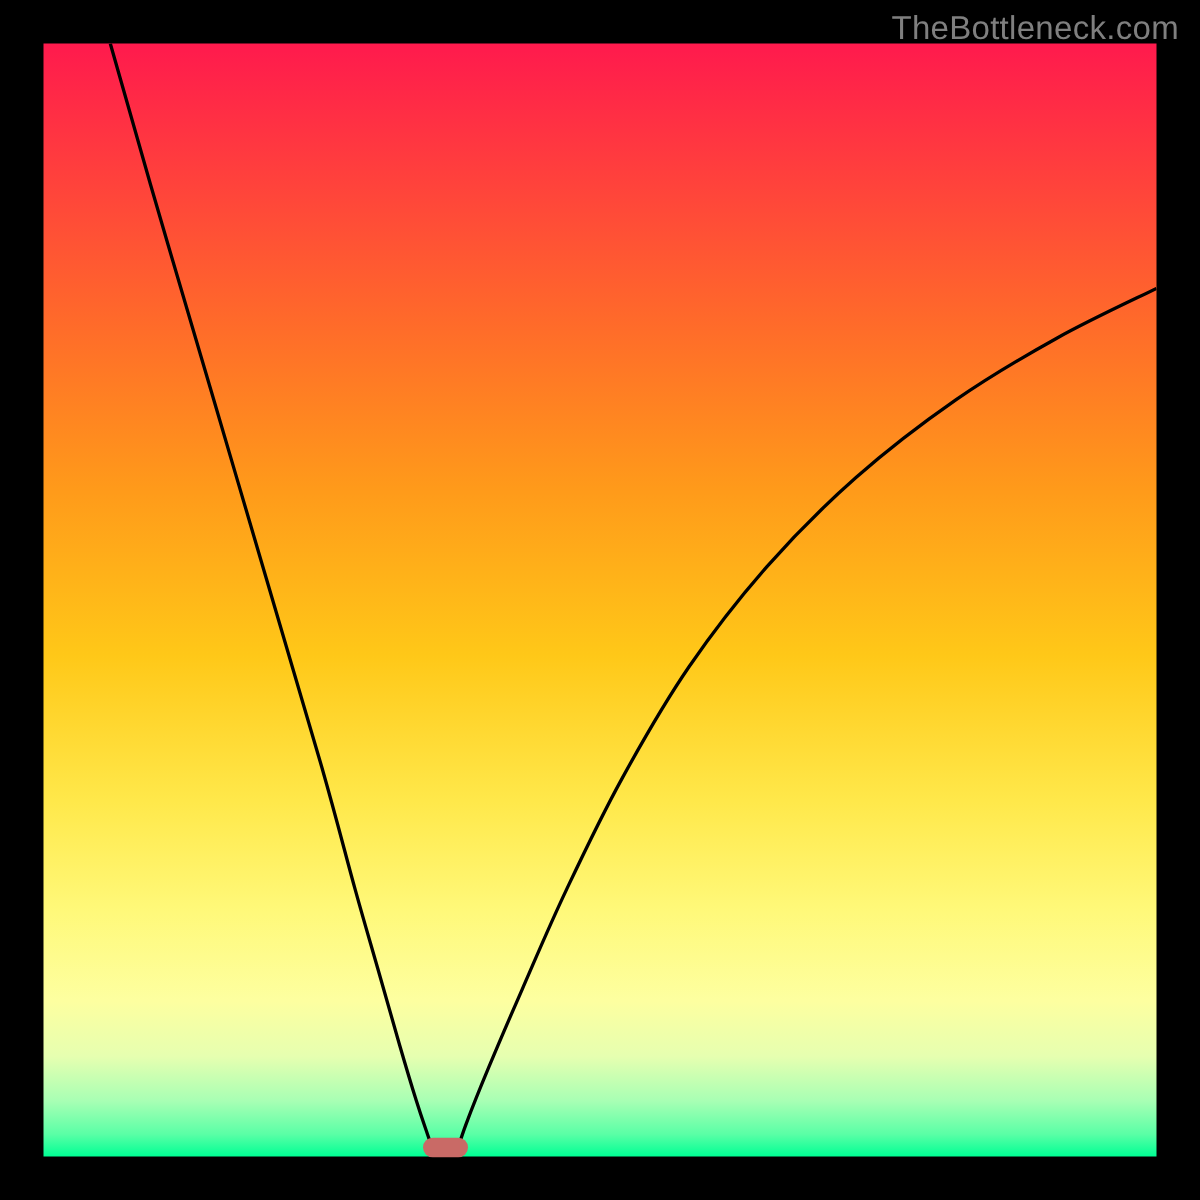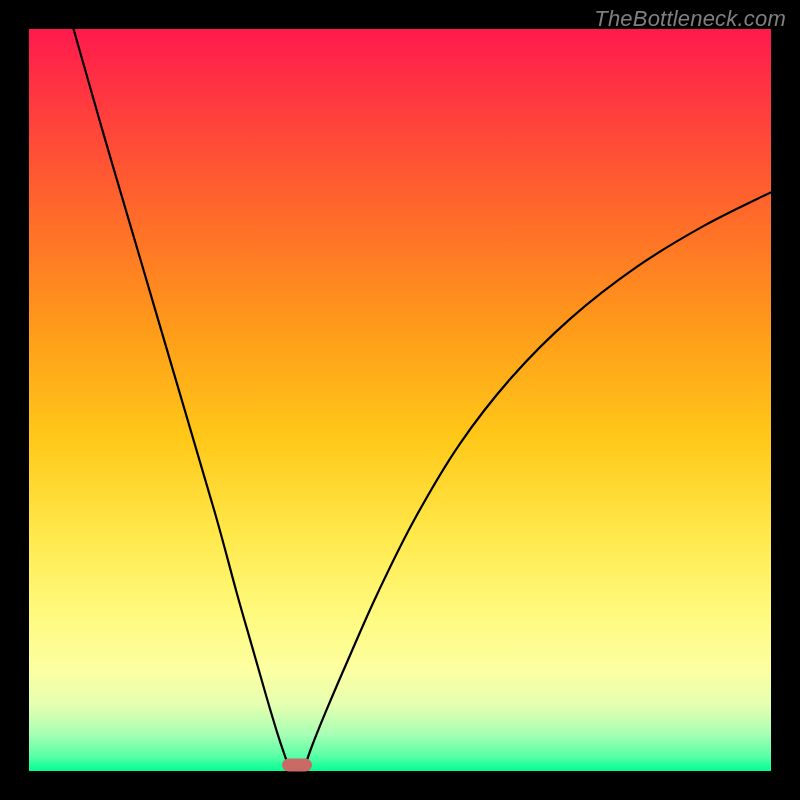--- a/index.html
+++ b/index.html
@@ -9,21 +9,20 @@
     height: 800px;
     background: #000;
     overflow: hidden;
     font-family: Arial, Helvetica, sans-serif;
   }
   .frame {
     position: relative;
     width: 800px;
     height: 800px;
     background: #000;
-    font-style: italic;
   }
   .plot-area {
     position: absolute;
     left: 29px;
     top: 29px;
     width: 742px;
     height: 742px;
     
     background: linear-gradient(to bottom,
       #ff1a4d 0%,

